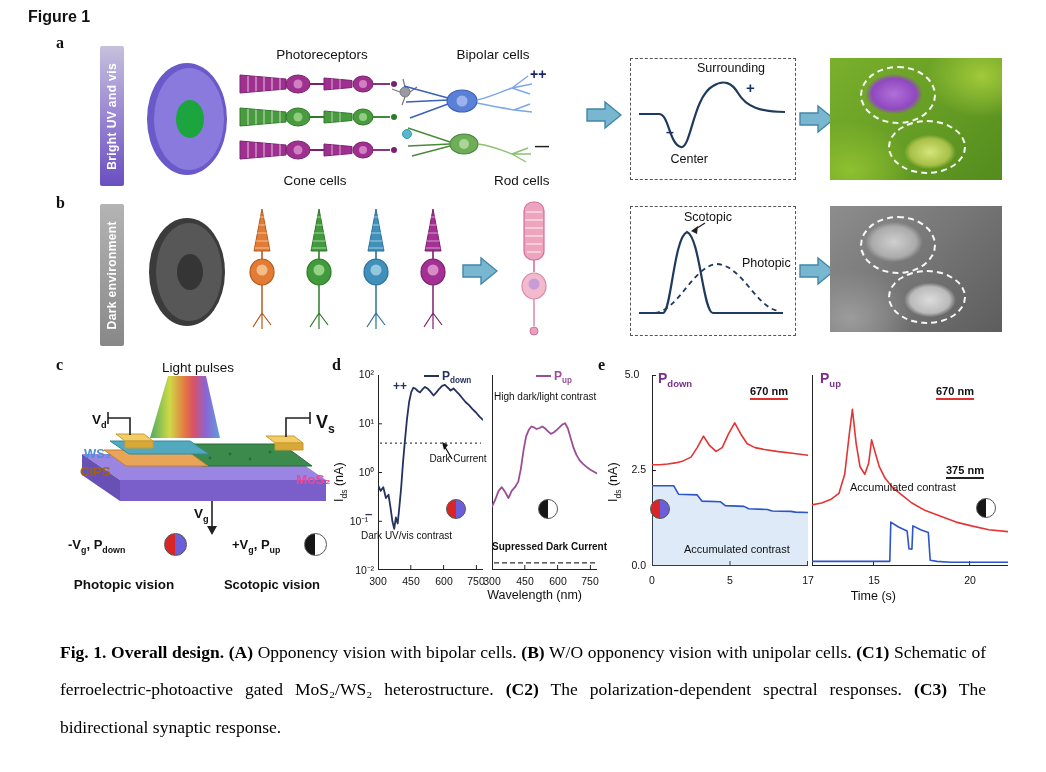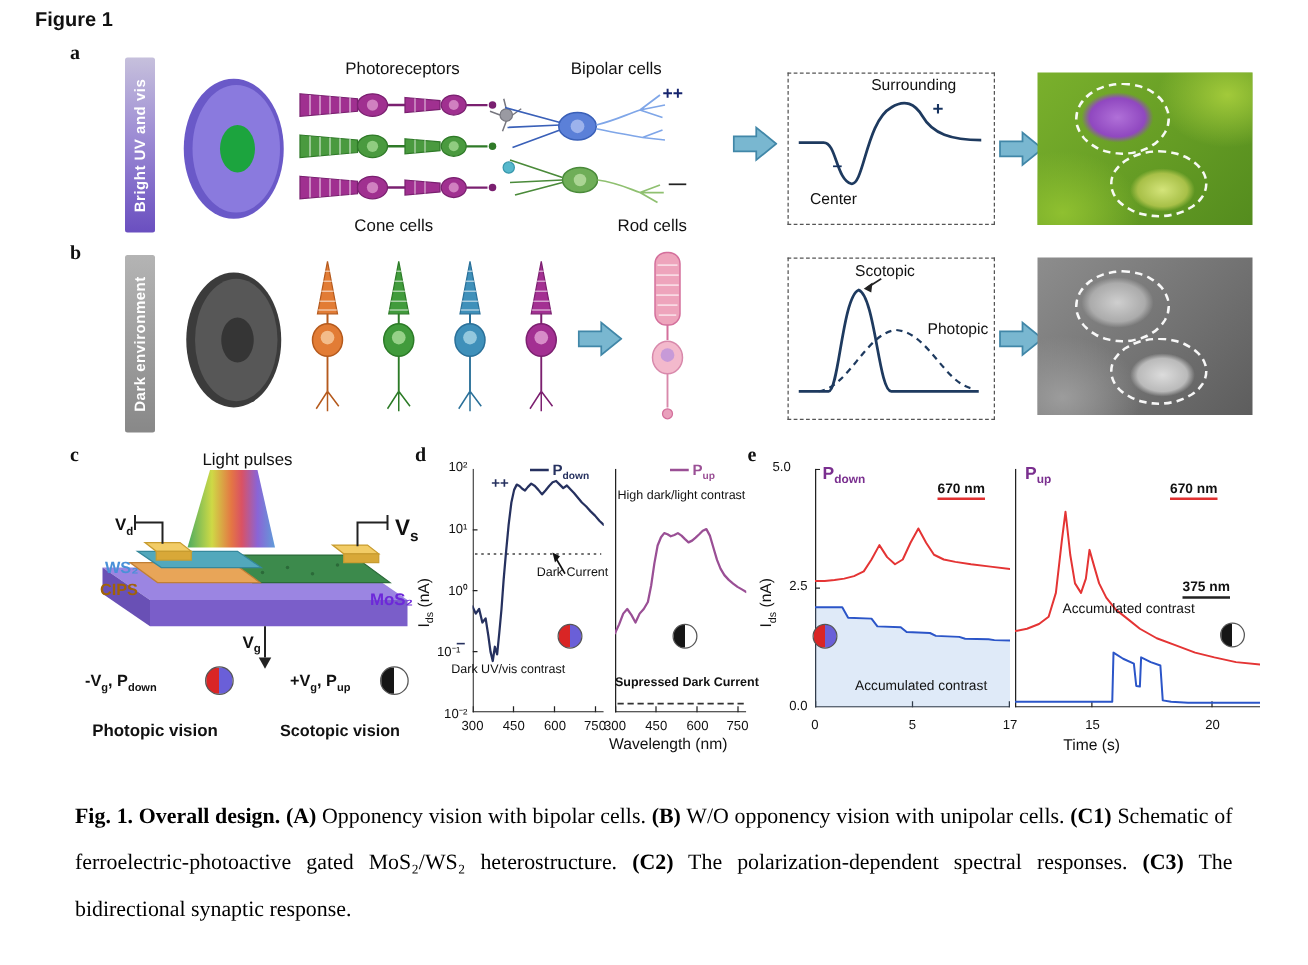--- a/index.html
+++ b/index.html
@@ -144,21 +144,21 @@
   </svg>
 
   <div class="abs dashed-box" style="left:630px;top:58px;width:166px;height:122px">
     <svg width="163" height="119">
       <path class="nav2" d="M 8 55 L 28 55 C 38 55 38 85 50 88 C 60 90 62 38 82 27 C 93 20 101 24 107 34 C 115 48 130 53 154 53"></path>
     </svg>
   </div>
   <div class="abs txt12" style="left:676px;top:61px;width:110px;text-align:center">Surrounding</div>
   <div class="abs" style="left:746px;top:79px;font-size:15px;font-weight:bold;color:#16325f">+</div>
   <div class="abs" style="left:666px;top:124px;font-size:14px;font-weight:bold;color:#16325f">–</div>
-  <div class="abs txt12" style="left:648px;top:152px;width:60px;text-align:left">Center</div>
+  <div class="abs txt12" style="left:648px;top:152px;width:60px;text-align:right">Center</div>
 
   <svg class="abs" style="left:799px;top:104px" width="36" height="30">
     <polygon points="1,9 19,9 19,2 35,15 19,28 19,21 1,21" fill="#79b7d0" stroke="#4187a8" stroke-width="1.4"></polygon>
   </svg>
 
   <div class="abs photo-a" style="left:830px;top:58px;width:172px;height:122px">
     <div class="dc" style="left:30px;top:8px;width:76px;height:58px"></div>
     <div class="dc" style="left:58px;top:62px;width:78px;height:54px"></div>
   </div>
 
@@ -288,21 +288,21 @@
     <polyline points="226,63 226,44 250,44" fill="none" stroke="#222" stroke-width="1.6"></polyline>
     <line x1="250" y1="38" x2="250" y2="50" stroke="#222" stroke-width="1.6"></line>
     <line x1="152" y1="127" x2="152" y2="152" stroke="#222" stroke-width="1.6"></line>
     <polygon points="147,152 157,152 152,161" fill="#222"></polygon>
   </svg>
 
   <div class="abs" style="left:92px;top:412px;font-weight:bold;font-size:13.5px"><span>V</span><sub>d</sub></div>
   <div class="abs" style="left:316px;top:412px;font-weight:bold;font-size:18px"><span>V</span><sub>s</sub></div>
   <div class="abs" style="left:84px;top:446px;font-weight:bold;font-size:13px;color:#4a90d8">WS₂</div>
   <div class="abs" style="left:80px;top:464px;font-weight:bold;font-size:13px;color:#a16207">CIPS</div>
-  <div class="abs" style="left:296px;top:472px;font-weight:bold;font-size:13.5px;color:#6d28d9">MoS₂</div>
+  <div class="abs" style="left:296px;top:472px;font-weight:bold;font-size:13.5px;color:#ec4899">MoS₂</div>
   <div class="abs" style="left:194px;top:506px;font-weight:bold;font-size:13.5px"><span>V</span><sub>g</sub></div>
 
   <div class="abs" style="left:68px;top:537px;font-weight:bold;font-size:13px"><span>-V</span><sub>g</sub><span>, P</span><sub>down</sub></div>
   <div class="abs circle-icon pdown-colors" style="left:164px;top:533px;width:23px;height:23px"></div>
   <div class="abs" style="left:232px;top:537px;font-weight:bold;font-size:13px"><span>+V</span><sub>g</sub><span>, P</span><sub>up</sub></div>
   <div class="abs circle-icon pup-colors" style="left:304px;top:533px;width:23px;height:23px"></div>
 
   <div class="abs" style="left:66px;top:577px;width:116px;text-align:center;font-weight:bold;font-size:13.5px">Photopic vision</div>
   <div class="abs" style="left:212px;top:577px;width:120px;text-align:center;font-weight:bold;font-size:13px">Scotopic vision</div>
 
@@ -362,21 +362,21 @@
   <div class="abs annot" style="left:361px;top:530px">Dark UV/vis contrast</div>
   <div class="abs circle-icon pdown-colors" style="left:446px;top:499px;width:20px;height:20px"></div>
 
   <div class="abs" style="left:536px;top:369px;font-weight:bold;font-size:12px;color:#9a4f95"><span class="sw" style="border-color:#9a4f95"></span><span>P</span><sub>up</sub></div>
   <div class="abs annot" style="left:494px;top:391px">High dark/light contrast</div>
   <div class="abs circle-icon pup-colors" style="left:538px;top:499px;width:20px;height:20px"></div>
   <div class="abs annot" style="left:492px;top:541px;font-weight:bold">Supressed Dark Current</div>
 
   <div class="abs ylab" style="left:606px;top:502px"><span>I</span><sub>ds</sub><span> (nA)</span></div>
 
-  <div class="abs tick" style="left:618px;top:368px;width:28px;text-align:left">5.0</div>
+  <div class="abs tick" style="left:618px;top:368px;width:28px;text-align:center">5.0</div>
   <div class="abs tick" style="left:618px;top:463px;width:28px;text-align:right">2.5</div>
   <div class="abs tick" style="left:618px;top:559px;width:28px;text-align:right">0.0</div>
 
   <svg class="abs" style="left:652px;top:375px" width="156" height="191">
     <line class="sp" x1="0.5" y1="0" x2="0.5" y2="191"></line>
     <line class="sp" x1="0" y1="190.5" x2="156" y2="190.5"></line>
     <g class="sp">
       <line x1="0" y1="0.5" x2="4" y2="0.5"></line>
         <line x1="0" y1="95.5" x2="4" y2="95.5"></line>
       <line x1="0.5" y1="191" x2="0.5" y2="186"></line>

